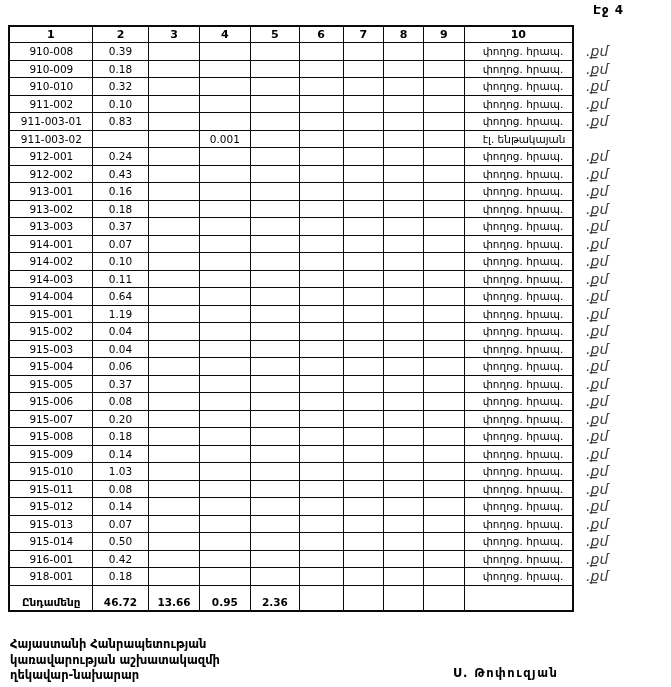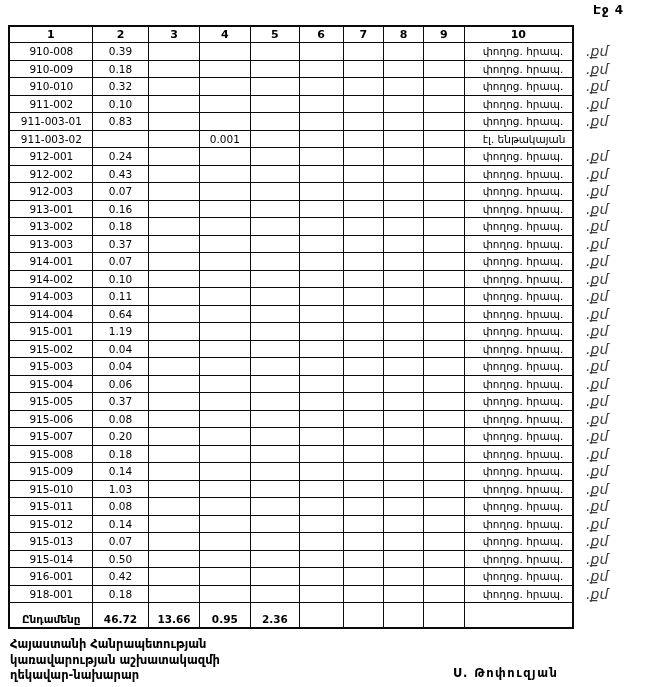--- a/index.html
+++ b/index.html
@@ -192,33 +192,20 @@
           <td class="num"></td>
           <td class="num"></td>
           <td class="num"></td>
           <td class="num"></td>
           <td class="num"></td>
           <td class="num"></td>
           <td class="use">փողոց. հրապ.</td>
           <td class="ghost">.քմ</td>
         </tr>
         <tr>
-          <td class="code">912-003</td>
-          <td class="num">0.07</td>
-          <td class="num"></td>
-          <td class="num"></td>
-          <td class="num"></td>
-          <td class="num"></td>
-          <td class="num"></td>
-          <td class="num"></td>
-          <td class="num"></td>
-          <td class="use">փողոց. հրապ.</td>
-          <td class="ghost">.քմ</td>
-        </tr>
-        <tr>
           <td class="code">913-001</td>
           <td class="num">0.16</td>
           <td class="num"></td>
           <td class="num"></td>
           <td class="num"></td>
           <td class="num"></td>
           <td class="num"></td>
           <td class="num"></td>
           <td class="num"></td>
           <td class="use">փողոց. հրապ.</td>

